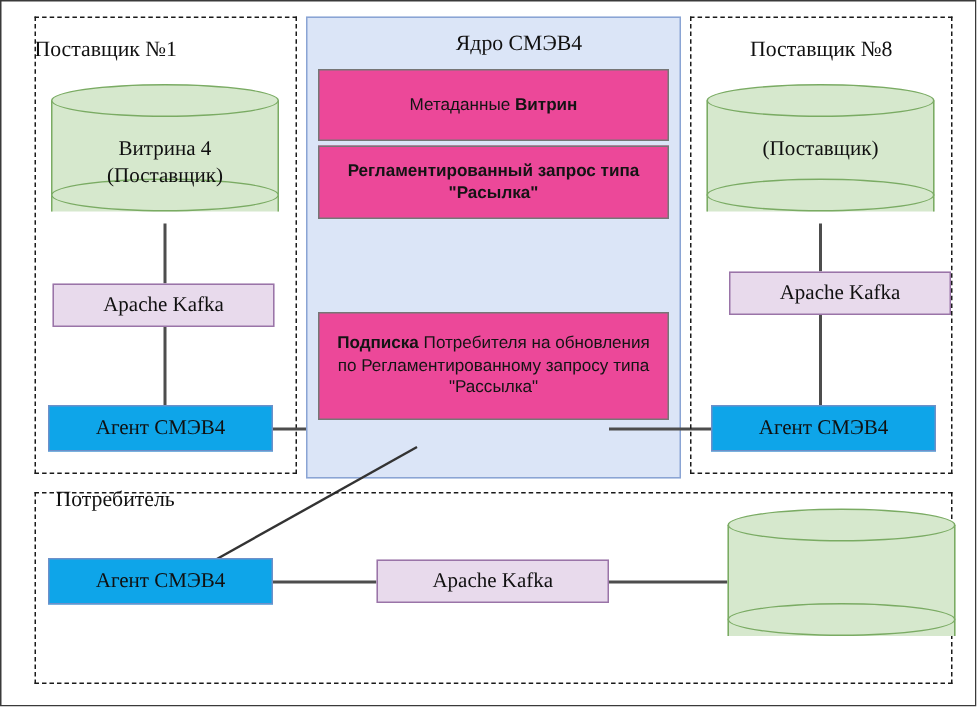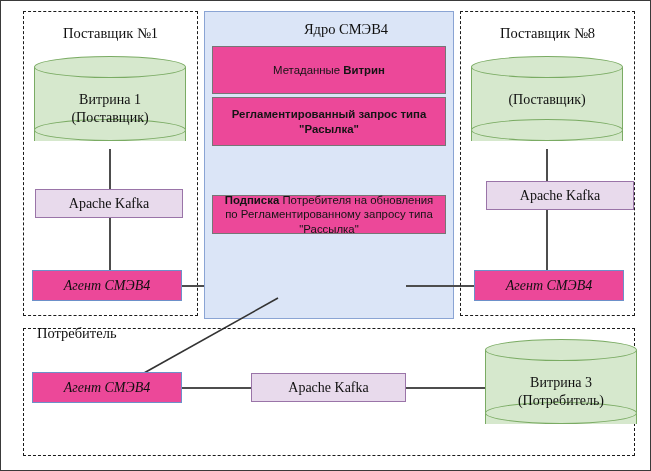--- a/index.html
+++ b/index.html
@@ -73,23 +73,22 @@
     display: flex;
     align-items: center;
     justify-content: center;
     text-align: center;
     font-family: "Liberation Serif", "DejaVu Serif", serif;
     font-size: 14px;
     color: #101010;
     white-space: nowrap;
   }
   .node-agent {
-    background: #ec4899;
+    background: #0ea5e9;
     border: 1.2px solid #6d90c9;
-    font-style: italic;
   }
   .node-kafka {
     background: #e8daec;
     border: 1.2px solid #9a74a8;
   }
   .node-pulsar {
     background: #0b35e8;
     border: 1.2px solid #10159c;
     color: #ffffff;
     font-weight: 700;
@@ -143,28 +142,28 @@
     pointer-events: none;
     overflow: visible;
   }
 </style>
 </head>
 <body>
 
 <div id="canvas">
 
   <div class="zone" style="left:22px; top:10px; width:175px; height:305px;"></div>
-  <div class="zone-title" style="left:22px; top:24px; width:175px; text-align:center;">Поставщик №1</div>
+  <div class="zone-title" style="left:22px; top:24px; width:175px; ">Поставщик №1</div>
 
   <div class="cylinder" style="left:33px; top:55px; width:152px; height:96px;">
     <div class="cyl-body" style="top:11px; height:74px;"></div>
     <div class="cyl-ellipse" style="top:63px; height:22px;"></div>
     <div class="cyl-ellipse" style="top:0px; height:22px;"></div>
     <div class="cyl-label" style="top:35px;">
-      <div>Витрина 1</div>
+      <div>Витрина 4</div>
       <div>(Поставщик)</div>
     </div>
   </div>
 
   <div class="connector conn-v" style="left:108px; top:148px; height:40px;"></div>
 
   <div class="node node-kafka" style="left:34px; top:188px; width:148px; height:29px;">Apache Kafka</div>
 
   <div class="connector conn-v" style="left:108px; top:217px; height:52px;"></div>
 
@@ -181,21 +180,21 @@
     </span>
   </div>
 
   <div class="core-card" style="left:211px; top:96px; width:234px; height:49px;">
     <span>
       <span></span><b>Регламентированный запрос типа "Расылка"</b><span></span>
     </span>
   </div>
 
 
-  <div class="core-card" style="left:211px; top:194px; width:234px; height:39px;">
+  <div class="core-card" style="left:211px; top:207px; width:234px; height:72px;">
     <span>
       <span></span><b>Подписка</b><span> Потребителя на обновления по Регламентированному запросу типа "Рассылка"</span>
     </span>
   </div>
 
 
   <div class="connector conn-h" style="left:405px; top:284px; width:68px;"></div>
 
   <svg class="diag-layer">
     <line x1="277" y1="297" x2="143" y2="372" stroke="#333333" stroke-width="1.6"></line>
@@ -229,19 +228,15 @@
   <div class="connector conn-h" style="left:181px; top:386px; width:69px;"></div>
 
   <div class="node node-kafka" style="left:250px; top:372px; width:155px; height:29px;">Apache Kafka</div>
 
   <div class="connector conn-h" style="left:405px; top:386px; width:79px;"></div>
 
   <div class="cylinder" style="left:484px; top:338px; width:152px; height:96px;">
     <div class="cyl-body" style="top:11px; height:74px;"></div>
     <div class="cyl-ellipse" style="top:63px; height:22px;"></div>
     <div class="cyl-ellipse" style="top:0px; height:22px;"></div>
-    <div class="cyl-label" style="top:35px;">
-      <div>Витрина 3</div>
-      <div>(Потребитель)</div>
-    </div>
   </div>
 
 </div>
 
 </body></html>

